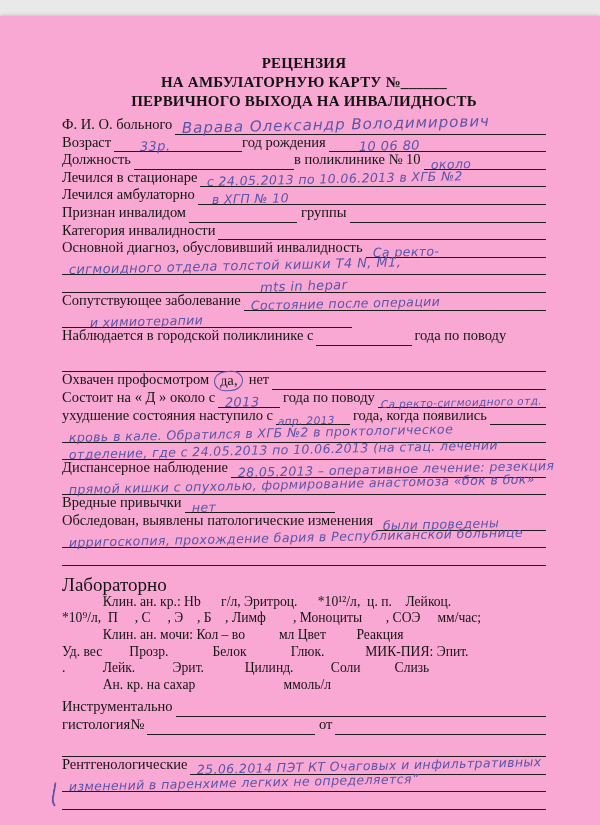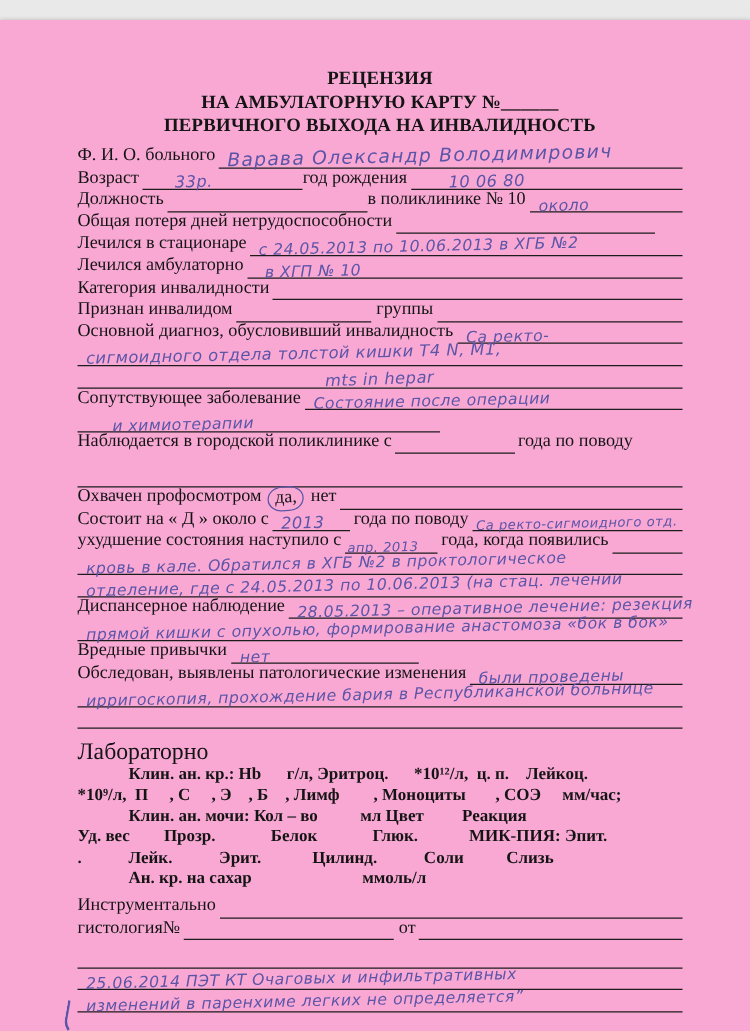--- a/index.html
+++ b/index.html
@@ -24,21 +24,21 @@
   .hand-lg{font-size:15px;letter-spacing:1px;}
   .hand-md{font-size:13px;}
   .hand-center{left:50%;transform:translateX(-50%) rotate(-2deg);}
   .circle{
     display:inline-block;border:1.6px solid var(--ink,#5b55a8);
     border-radius:60% 55% 60% 55% / 75% 70% 75% 70%;
     padding:0 5px 1px 5px;margin:0 2px;transform:rotate(-3deg);
   }
   .gap-top{margin-top:9px;}
   .gap-top-sm{margin-top:5px;}
-  .lab{white-space:pre;font-size:13.6px;line-height:16.6px;height:16.6px;overflow:visible;font-weight:bold;}
+  .lab{white-space:pre;font-size:13.6px;line-height:16.6px;height:16.6px;overflow:visible;}
   .lab-title{font-size:19px;line-height:18px;margin-top:11px;}
   .squiggle{
     position:absolute;left:-10px;top:-8px;width:11px;height:26px;
     border-left:2px solid var(--ink,#5b55a8);border-bottom:2px solid transparent;
     border-bottom-left-radius:14px;transform:rotate(10deg);
   }
 </style>
 </head>
 <body>
 
@@ -71,48 +71,44 @@
 
     <div class="row">
       <span class="lbl">Должность</span>
       <span class="fillw" style="width:160px"></span>
       <span class="lbl">в поликлинике № 10</span>
       <span class="fill">
           <span class="hand">около</span>
         </span>
     </div>
 
-    <div class="row">
-      <span class="lbl">Общая потеря дней нетрудоспособности</span>
-      <span class="fill" style="margin-right:22px"></span>
-    </div>
 
     <div class="row">
       <span class="lbl">Лечился в стационаре</span>
       <span class="fill">
           <span class="hand">с 24.05.2013 по 10.06.2013 в ХГБ №2</span>
         </span>
     </div>
 
     <div class="row">
       <span class="lbl">Лечился амбулаторно</span>
       <span class="fill">
           <span class="hand" style="left:14px">в ХГП № 10</span>
         </span>
-    </div>
-
-    <div class="row">
-      <span class="lbl">Категория инвалидности</span>
-      <span class="fill"></span>
     </div>
 
     <div class="row">
       <span class="lbl">Признан инвалидом</span>
       <span class="fillw" style="width:108px"></span>
       <span class="lbl" style="padding-left:4px">группы</span>
+      <span class="fill"></span>
+    </div>
+
+    <div class="row">
+      <span class="lbl">Категория инвалидности</span>
       <span class="fill"></span>
     </div>
 
     <div class="row">
       <span class="lbl">Основной диагноз, обусловивший инвалидность</span>
       <span class="fill">
           <span class="hand">Са ректо-</span>
         </span>
     </div>
     <div class="row">
@@ -239,20 +235,21 @@
       <span class="fillw" style="width:168px"></span>
       <span class="lbl" style="padding-left:4px">от</span>
       <span class="fill"></span>
     </div>
 
     <div class="row gap-top-sm">
       <span class="fill"></span>
     </div>
 
     <div class="row">
+      <span class="lbl">Рентгенологические</span>
       <span class="fill">
           <span class="hand">25.06.2014 ПЭТ КТ Очаговых и инфильтративных</span>
         </span>
     </div>
     <div class="row">
       <span class="fill">
           <span class="hand">изменений в паренхиме легких не определяется”</span>
         </span>
     </div>
     <div class="row">

